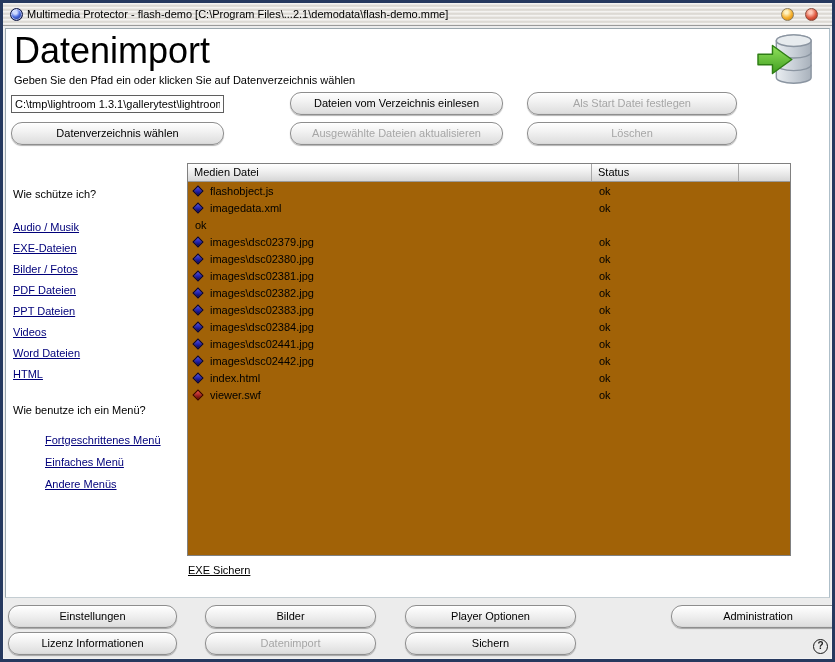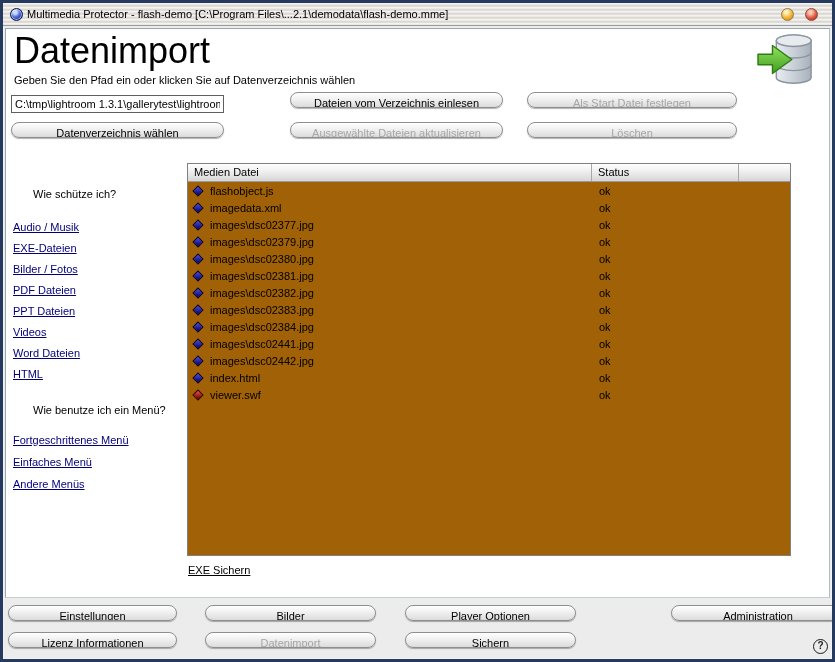--- a/index.html
+++ b/index.html
@@ -59,48 +59,48 @@
   
   .path-input{
     position:absolute; left:8px; top:92px; width:213px; height:18px;
     border:1px solid #5f5f5f; font-size:11px; padding:1px 3px;
     font-family:"Liberation Sans", sans-serif; color:#000; background:#fff;
     border-radius:0; outline:none;
   }
 
   
   .btn{
-    position:absolute; height:16px;
+    position:absolute; height:23px;
     border:1px solid #8e8e8e; border-radius:11px;
     background:linear-gradient(#ffffff, #f2f2f2 40%, #dedede 95%, #d2d2d2);
     box-shadow:0 1px 1px rgba(0,0,0,.30), inset 0 1px 0 #fff;
     font-size:11px; color:#000; text-align:center; line-height:21px;
     font-family:"Liberation Sans", sans-serif;
     cursor:pointer; overflow:hidden; white-space:nowrap;
   }
   .btn.disabled{ color:#a6a6a6; cursor:default; }
 
   .btn-read    { left:287px; top:89px;  width:213px; }
   .btn-start   { left:524px; top:89px;  width:210px; }
   .btn-choose  { left:8px;   top:119px; width:213px; }
   .btn-update  { left:287px; top:119px; width:213px; }
   .btn-delete  { left:524px; top:119px; width:210px; }
 
   
-  .sb-heading{ position:absolute; left:10px; font-size:11px; color:#000;margin-left:20px; }
+  .sb-heading{ position:absolute; left:10px; font-size:11px; color:#000; }
   .sb-heading.protect{ top:185px; }
   .sb-heading.menus  { top:401px;text-align:center; }
   .sb-links{ position:absolute; left:10px; font-size:11px; }
   .sb-links.protect{ top:214px; }
   .sb-links.menus  { top:426px; }
   .sb-links a{
     display:block; height:21px; line-height:21px;
     color:#00007a; text-decoration:underline; cursor:pointer; white-space:nowrap;
   }
-  .sb-links.menus a{ height:22px; line-height:22px; }
+  .sb-links.menus a{ height:22px; line-height:22px;margin-left:32px; }
 
   
   .file-table{
     position:absolute; left:184px; top:160px; width:604px; height:393px;
     border:1px solid #808080; background:#a16207; overflow:hidden;
   }
   .thead{
     display:flex; height:18px;
     background:linear-gradient(#ffffff, #efefef 45%, #d6d6d6);
     border-bottom:1px solid #9a9a9a;
@@ -234,24 +234,20 @@
 
         <div class="trow">
           <div class="cell-file">
             <span class="diamond blue"></span>
             <span>imagedata.xml</span>
           </div>
           <div class="cell-status">ok</div>
         </div>
 
         <div class="trow">
-          <div class="cell-file">
-            <span class="diamond blue"></span>
-            <span>images\dsc02377.jpg</span>
-          </div>
           <div class="cell-status">ok</div>
         </div>
 
         <div class="trow">
           <div class="cell-file">
             <span class="diamond blue"></span>
             <span>images\dsc02379.jpg</span>
           </div>
           <div class="cell-status">ok</div>
         </div>

